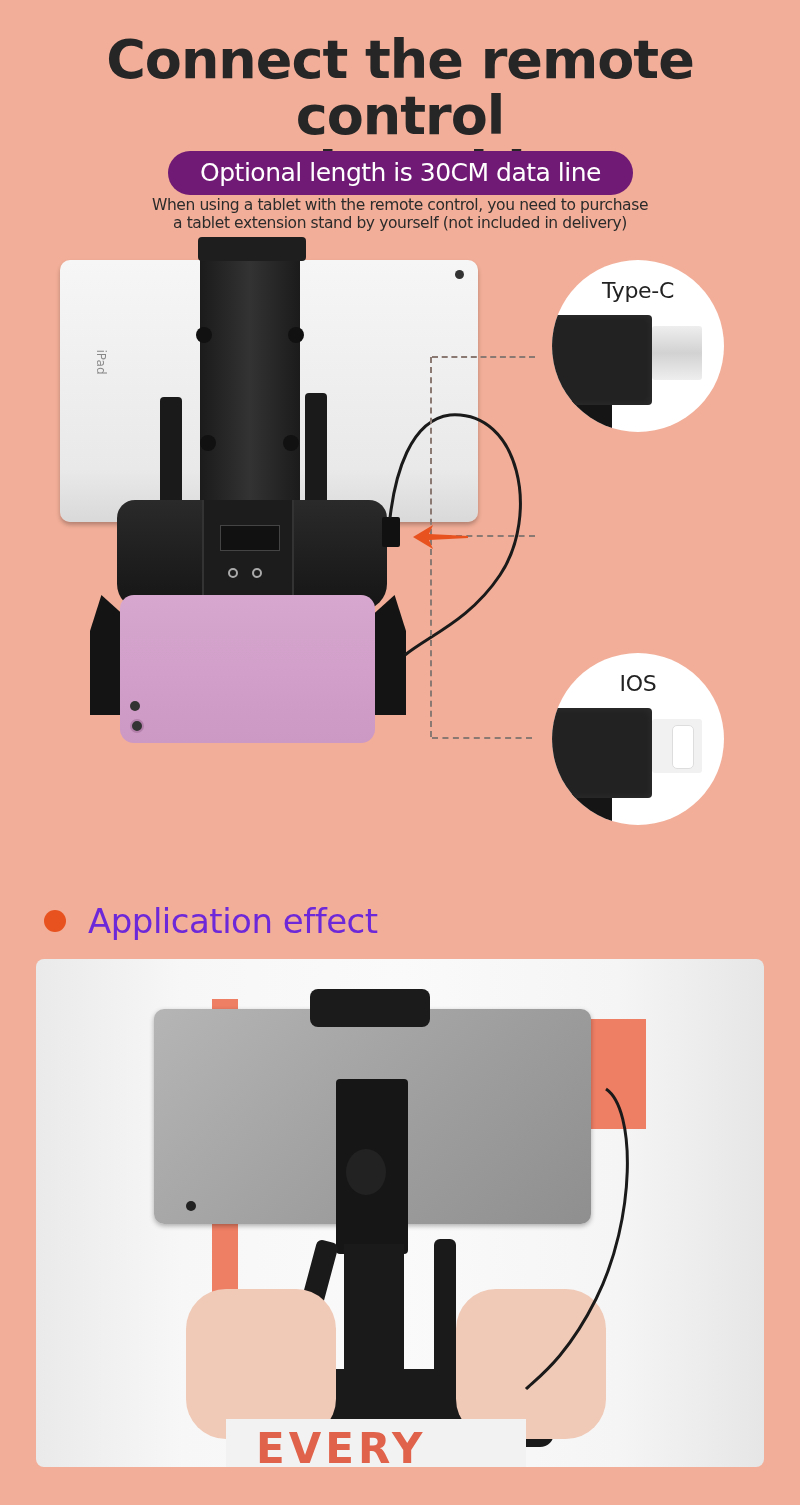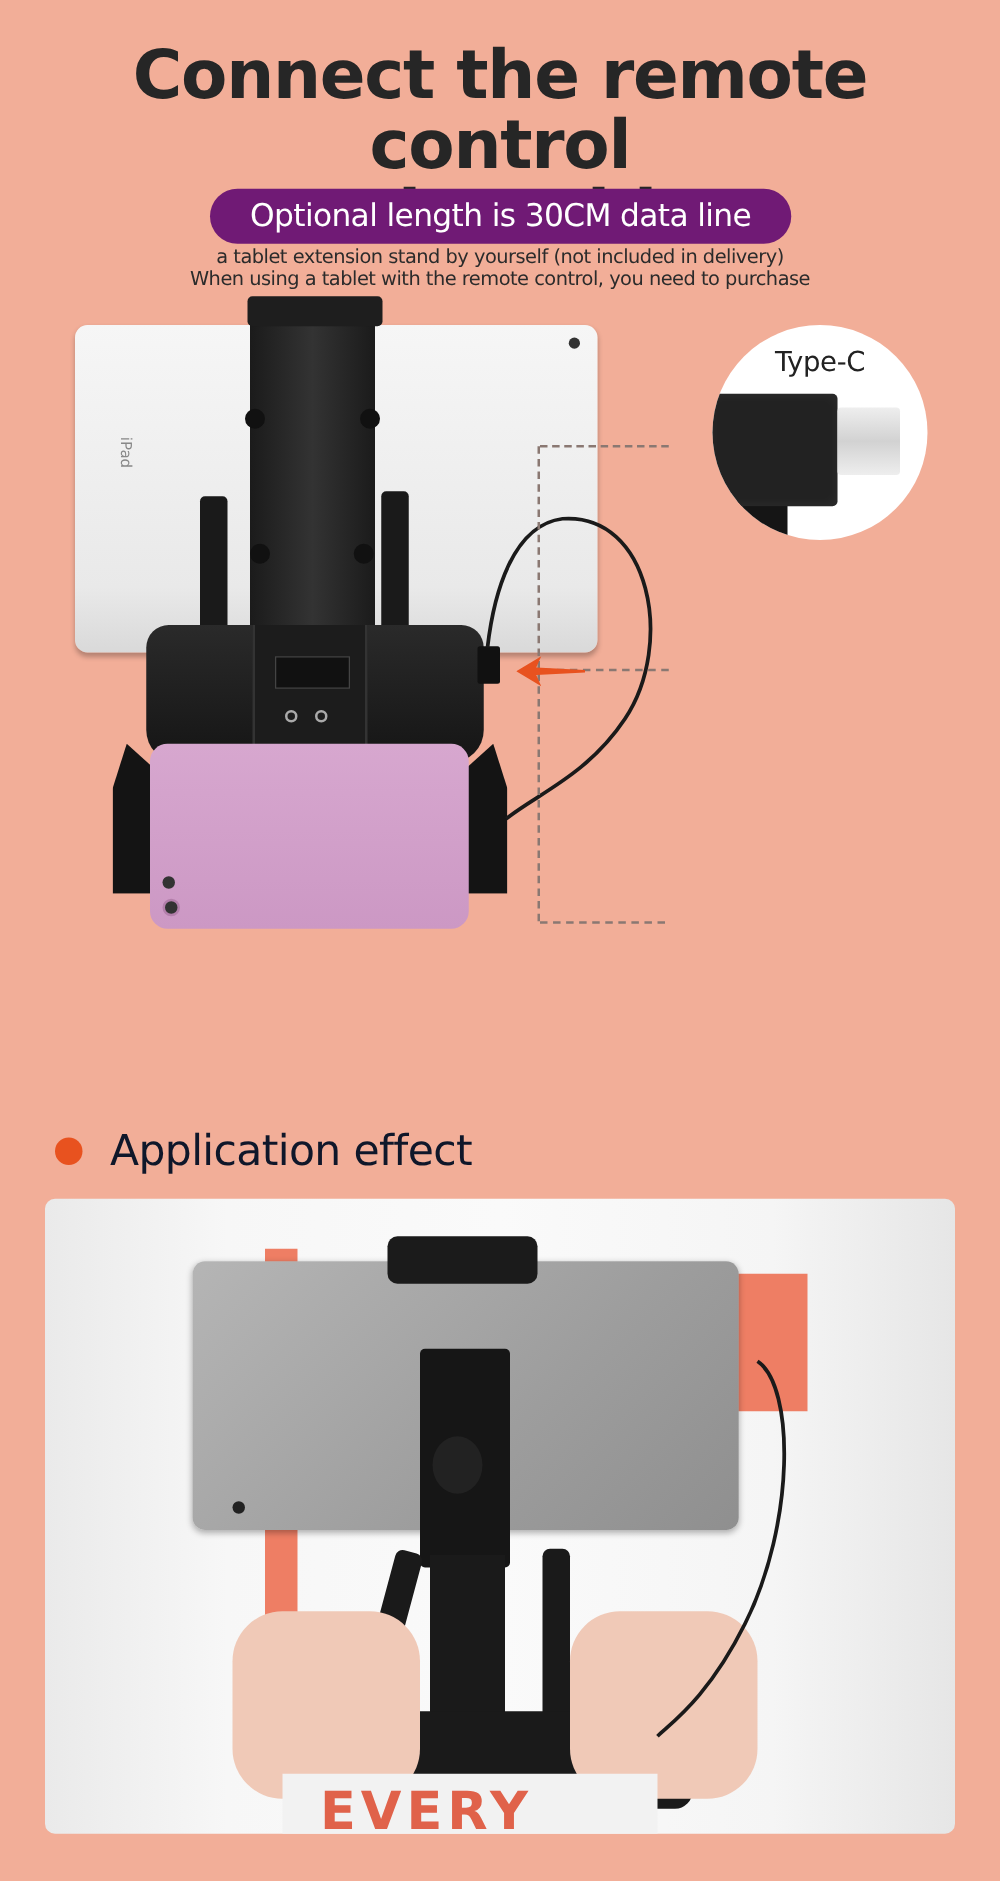--- a/index.html
+++ b/index.html
@@ -55,21 +55,21 @@
     .phone-cam { position: absolute; left: 10px; bottom: 10px; width: 14px; height: 14px; border-radius: 50%; background: #333; border: 2px solid #b37fab; }
     .phone-cam2 { position: absolute; left: 10px; bottom: 32px; width: 10px; height: 10px; border-radius: 50%; background: #333; }
     .plug { position: absolute; left: 382px; top: 282px; width: 18px; height: 30px; background: #111; border-radius: 2px; }
     .cable { position: absolute; left: 0; top: 0; }
     .dash-h { position: absolute; height: 0; border-top: 2px dashed #8a7872; }
     .dash-v { position: absolute; width: 0; border-left: 2px dashed #8a7872; }
     .arrow { position: absolute; left: 413px; top: 290px; }
 
     
     .conn {
-      position: absolute; left: 570px; width: 172px; height: 172px; border-radius: 50%;
+      position: absolute; left: 552px; width: 172px; height: 172px; border-radius: 50%;
       background: #fff; overflow: hidden;
     }
     .conn-label {
       position: absolute; left: 0; top: 18px; width: 172px; text-align: center;
       font-size: 22px; color: #222; font-family: "DejaVu Sans", sans-serif; letter-spacing: -0.3px;
     }
     .conn-body {
       position: absolute; left: -2px; top: 55px; width: 102px; height: 90px;
       background: #222; border-radius: 4px;
       box-shadow: inset 0 0 10px rgba(255,255,255,0.06);
@@ -78,21 +78,21 @@
     .conn-tip { position: absolute; left: 100px; top: 66px; width: 50px; height: 54px; }
     .tip-typec { background: linear-gradient(180deg, #eee, #d2d2d2 50%, #eee); border-radius: 3px; }
     .tip-micro { background: linear-gradient(180deg, #f0f0f0, #d8d8d8 50%, #f0f0f0); border-radius: 2px; }
     .tip-ios { background: #f1f1f1; border-radius: 3px; }
     .tip-ios::after { content: ""; position: absolute; right: 8px; top: 6px; width: 20px; height: 42px; border-radius: 5px; background: #fff; border: 1px solid #ddd; }
 
     .section-head {
       position: absolute; left: 44px; top: 898px; height: 46px; display: flex; align-items: center;
     }
     .dot { width: 22px; height: 22px; border-radius: 50%; background: #e8521f; margin-right: 22px; }
-    .section-title { font-size: 34px; color: #0f172a; letter-spacing: -0.5px; font-family: "DejaVu Sans", sans-serif; }
+    .section-title { font-size: 34px; color: #6d28d9; letter-spacing: -0.5px; font-family: "DejaVu Sans", sans-serif; }
 
     .photo {
       position: absolute; left: 36px; top: 959px; width: 728px; height: 508px;
       background: linear-gradient(90deg, #eaeaea 0%, #f7f7f7 20%, #fafafa 50%, #f5f5f5 80%, #e6e6e6 100%);
       border-radius: 8px; overflow: hidden;
     }
     .shirt-print { position: absolute; background: #ee7e64; }
     .ptablet {
       position: absolute; left: 118px; top: 50px; width: 437px; height: 215px;
       background: linear-gradient(135deg, #b5b5b5, #9d9d9d 60%, #8f8f8f); border-radius: 10px;
@@ -117,22 +117,22 @@
 <body>
 
 <div class="title">
   <div>Connect the remote control</div>
   <div>to the tablet</div>
 </div>
 
 <div class="pill">Optional length is 30CM data line</div>
 
 <div class="subtitle">
+  <div>When using a tablet with the remote control, you need to purchase</div>
   <div>a tablet extension stand by yourself (not included in delivery)</div>
-  <div>When using a tablet with the remote control, you need to purchase</div>
 </div>
 
 <div class="scene">
   <div class="tablet">
     <div class="tablet-camera"></div>
     <div class="tablet-logo">iPad</div>
   </div>
   <div class="mount-arm"></div>
   <div class="mount-top"></div>
   <div class="knob" style="left:196px;top:92px;"></div>
@@ -171,20 +171,26 @@
   </svg>
 
   <div class="conn" style="top:25px;">
     <div class="conn-label">Type-C</div>
     <div class="conn-cable"></div>
     <div class="conn-body"></div>
     <div class="conn-tip tip-typec"></div>
   </div>
 
 
+  <div class="conn" style="top:418px;">
+    <div class="conn-label">IOS</div>
+    <div class="conn-cable"></div>
+    <div class="conn-body"></div>
+    <div class="conn-tip tip-ios"></div>
+  </div>
 </div>
 
 <div class="section-head">
   <div class="dot"></div>
   <div class="section-title">Application effect</div>
 </div>
 
 <div class="photo">
   <div class="shirt-print" style="left:176px;top:40px;width:26px;height:330px;"></div>
   <div class="shirt-print" style="left:540px;top:60px;width:70px;height:110px;"></div>

